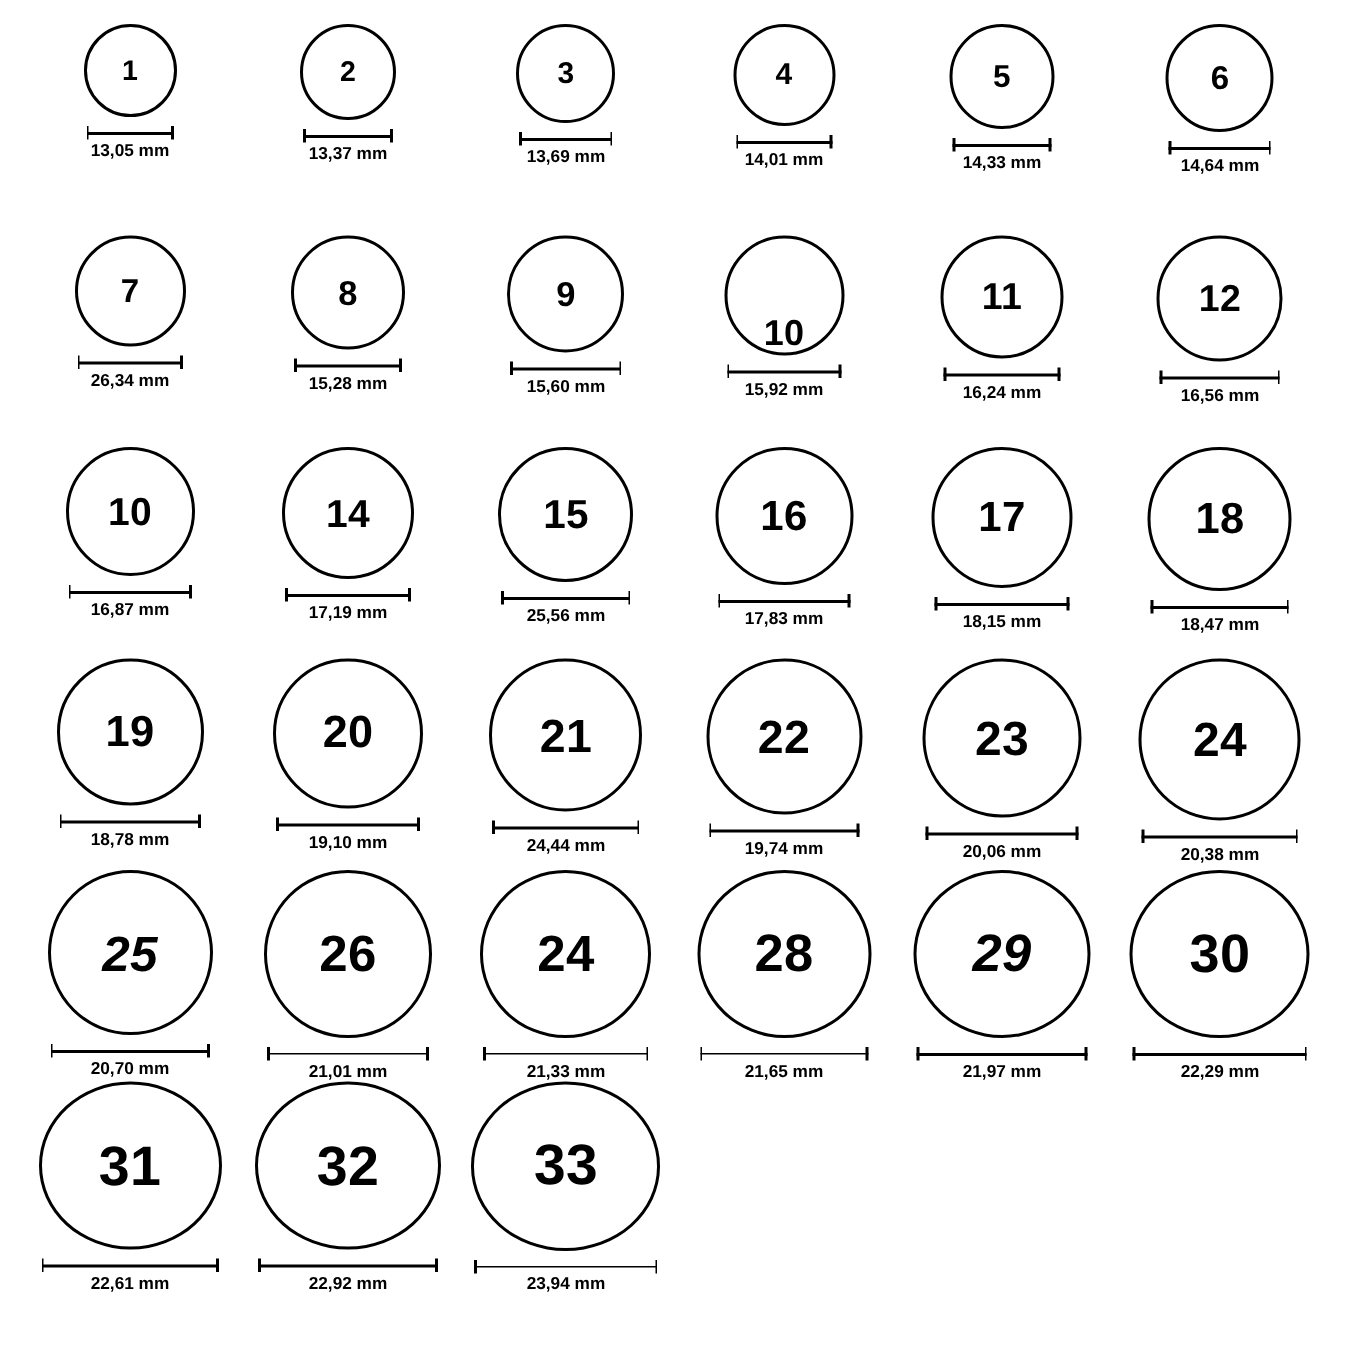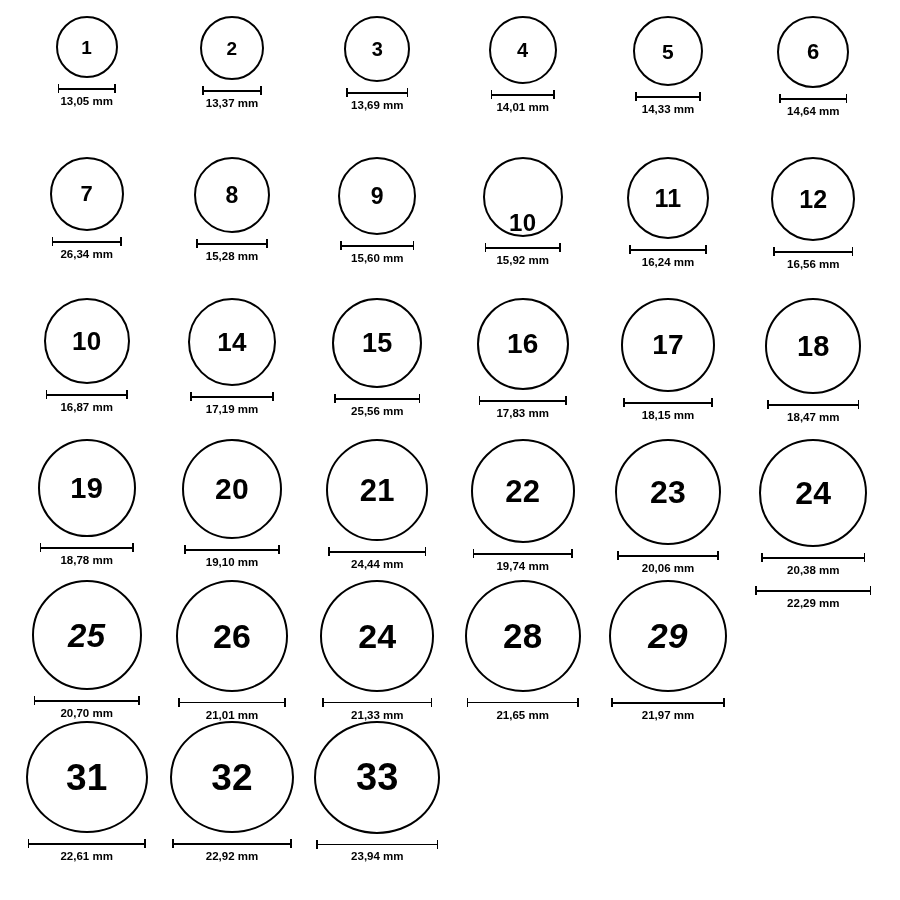--- a/index.html
+++ b/index.html
@@ -401,20 +401,23 @@
           <span class="ring-number" style="font-size: 35px; font-style: italic;">29</span>
         </div>
         <div class="ring-measure" style="width: 114px;">
           <span class="cap left"></span>
           <span class="bar"></span>
           <span class="cap right"></span>
         </div>
         <div class="ring-label">21,97 mm</div>
       </div>
       <div class="ring-cell">
+        <div class="ring-circle" style="width: 120px; height: 120px;">
+          <span class="ring-number" style="font-size: 36px;">30</span>
+        </div>
         <div class="ring-measure" style="width: 116px;">
           <span class="cap left"></span>
           <span class="bar"></span>
           <span class="cap right"></span>
         </div>
         <div class="ring-label">22,29 mm</div>
       </div>
       <div class="ring-cell">
         <div class="ring-circle" style="width: 122px; height: 122px;">
           <span class="ring-number" style="font-size: 37px; text-align: right;">31</span>

